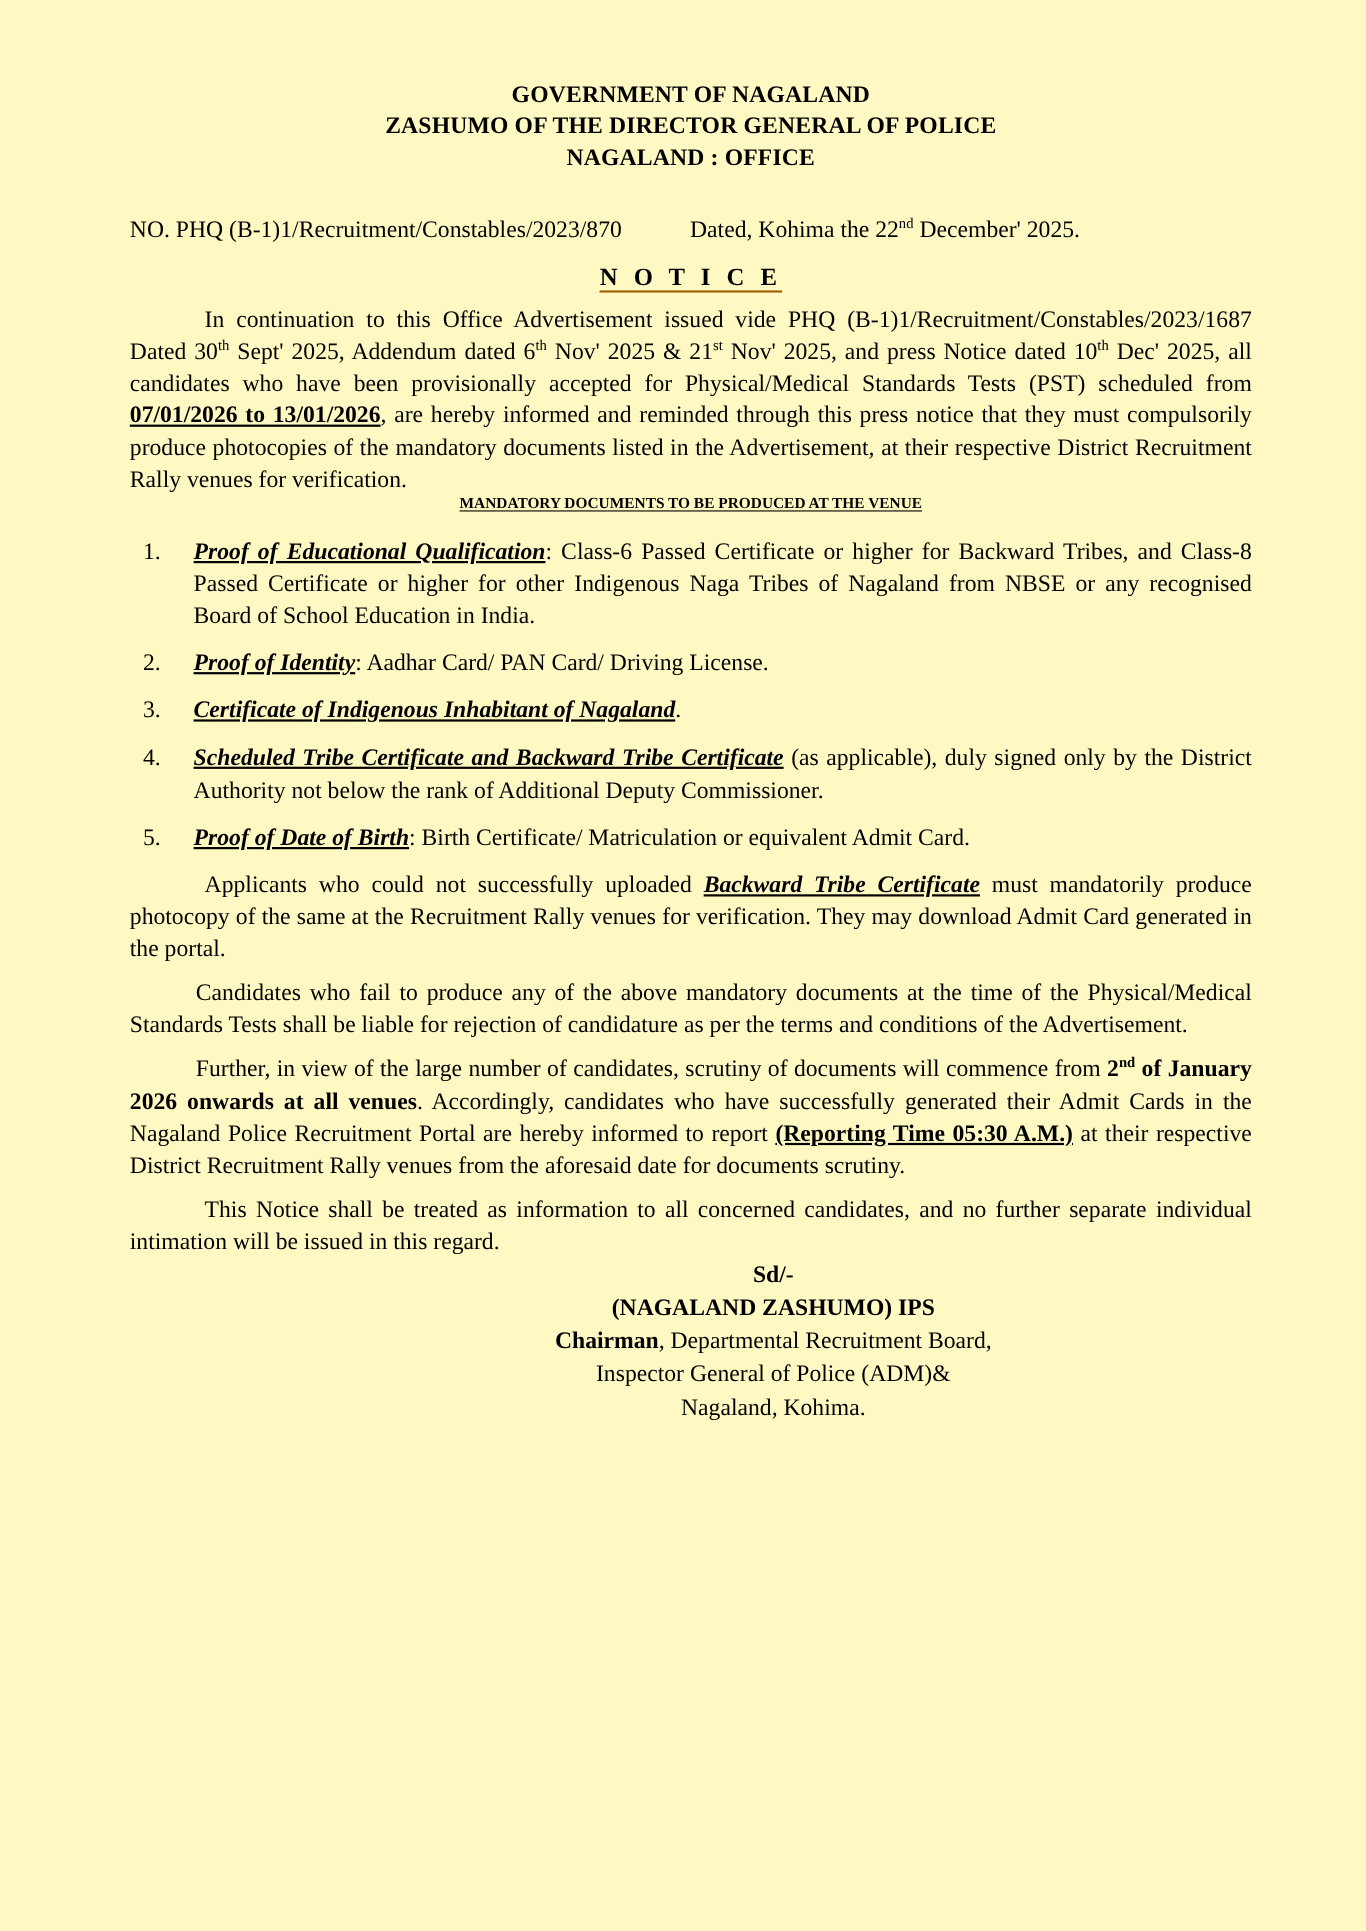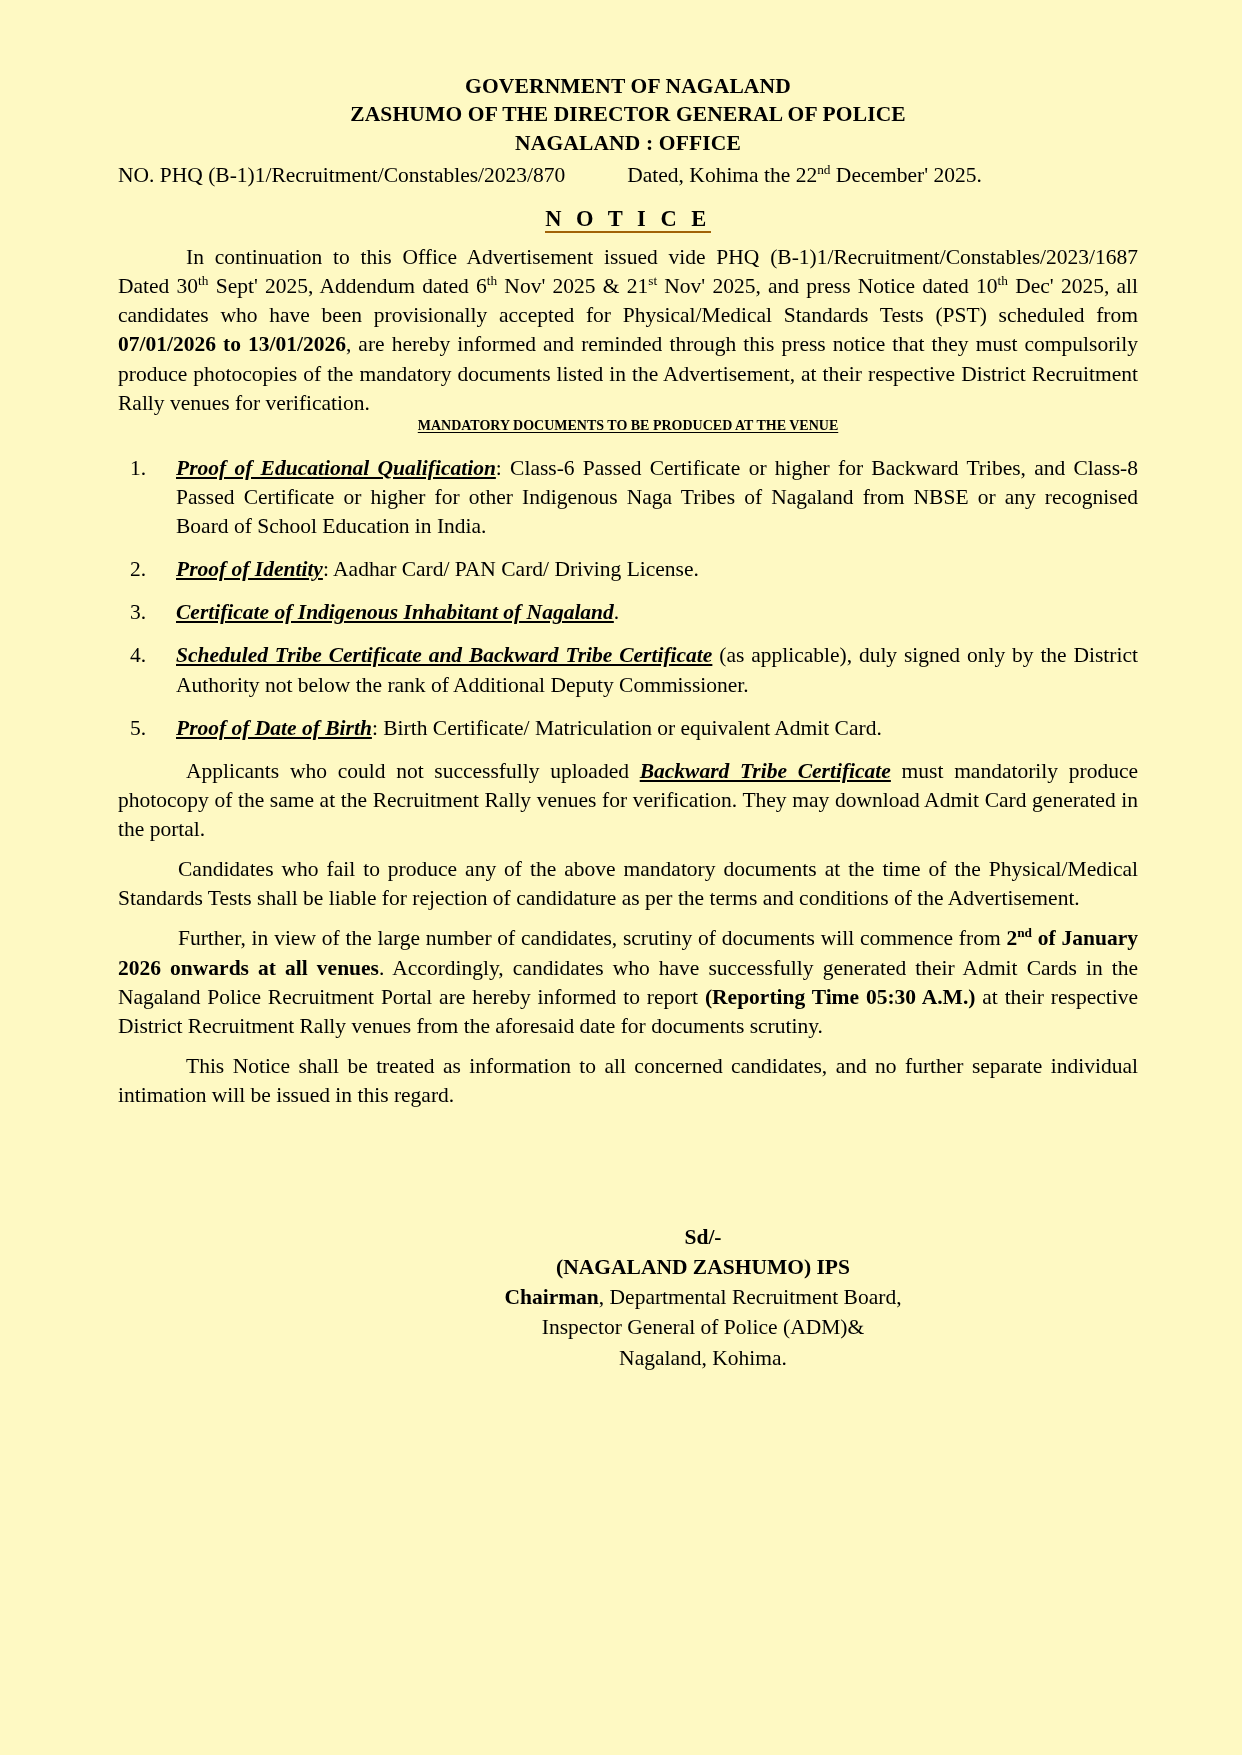--- a/index.html
+++ b/index.html
@@ -25,21 +25,21 @@
     text-align: center;
     font-weight: bold;
     font-size: 21.5px;
     line-height: 1.32;
     letter-spacing: 0.15px;
   }
   .refline {
     display: flex;
     align-items: baseline;
     font-size: 21.5px;
-    margin-top: 5px;
+    margin-top: 38px;
     line-height: 1.3;
   }
   .refline .refno { white-space: nowrap; }
   .refline .spacer { flex: 0 0 62px; }
   .refline .dated { white-space: nowrap; }
   sup {
     font-size: 0.62em;
     vertical-align: super;
     line-height: 0;
   }
@@ -60,20 +60,21 @@
     line-height: 1.355;
     text-align: justify;
     text-justify: inter-word;
     margin: 11px 0 0 0;
     text-indent: 0;
   }
   p.body.ind { text-indent: 68px; }
   p.body.ind2 { text-indent: 60px; }
   .bu {
     font-weight: bold;
+    text-decoration: underline;
   }
   .b { font-weight: bold; }
   .biu {
     font-weight: bold;
     font-style: italic;
     text-decoration: underline;
   }
   .sec-head {
     text-align: center;
     font-weight: bold;
@@ -98,21 +99,20 @@
     flex: 0 0 58px;
     padding-left: 12px;
     box-sizing: border-box;
   }
   ol.docs li .txt {
     flex: 1 1 auto;
     text-align: justify;
     text-justify: inter-word;
   }
   .sign {
-    margin-top: 112px;
     text-align: center;
     font-size: 21.5px;
     line-height: 1.4;
     padding-left: 150px;
   }
   .sign .l1 { font-weight: bold; }
   .sign .l2 { font-weight: bold; }
 </style>
 </head>
 <body>

